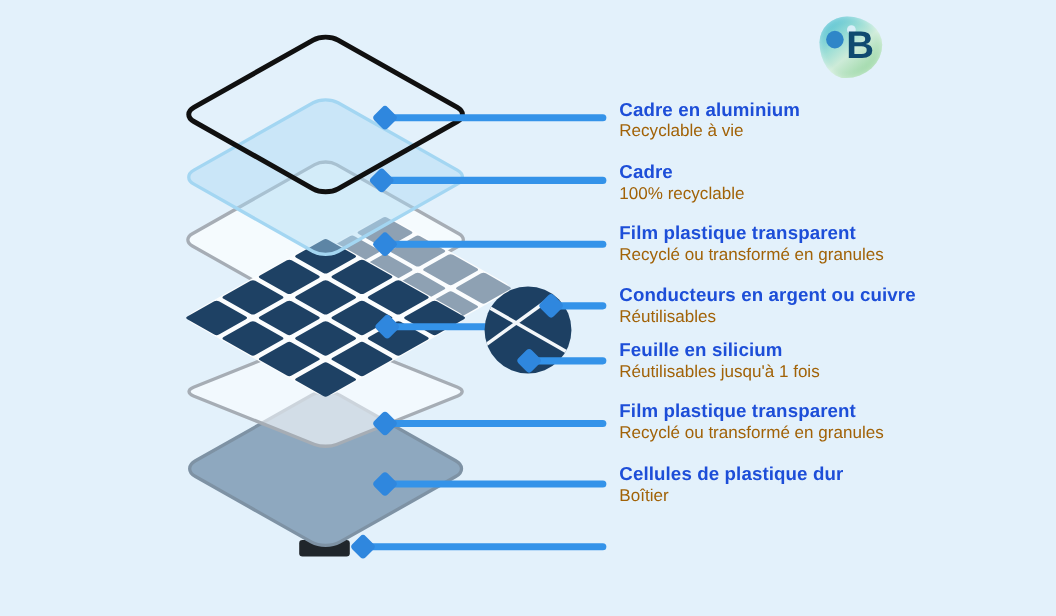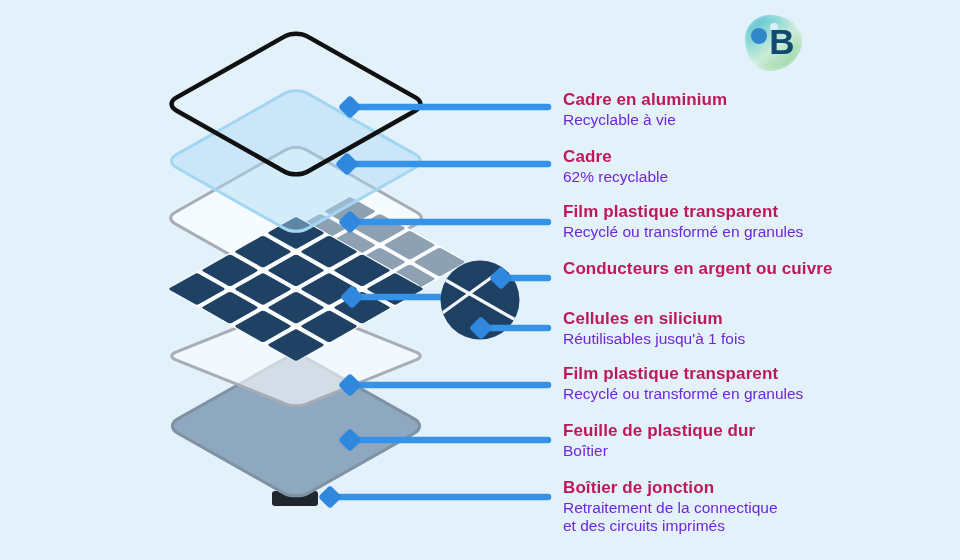--- a/index.html
+++ b/index.html
@@ -7,25 +7,25 @@
     width:960px;height:560px;overflow:hidden;position:relative;
     background:#E3F1FB;
     font-family:"Liberation Sans", sans-serif;
   }
   #stage{position:absolute;inset:0;width:960px;height:560px;}
   svg#diagram{position:absolute;left:0;top:0;}
   .label{
     position:absolute;left:563px;width:345px;
   }
   .label .title{
-    font-size:17px;font-weight:bold;color:#be185d;line-height:20px;
+    font-size:17px;font-weight:bold;color:#1d4ed8;line-height:20px;
     letter-spacing:.1px;
   }
   .label .desc{
-    font-size:15.5px;color:#6d28d9;line-height:18px;margin-top:1px;
+    font-size:15.5px;color:#a16207;line-height:18px;margin-top:1px;
     white-space:pre-line;
   }
   
   .logo{
     position:absolute;left:745px;top:15px;width:57px;height:56px;
     border-radius:44% 56% 58% 42% / 42% 46% 54% 58%;
     background:linear-gradient(140deg,#3BB7D3 0%,#9FDFD6 38%,#CDEBD8 55%,#92D49B 90%);
     box-shadow:inset 0 0 6px rgba(255,255,255,.5);
   }
   .logo .dot-big{
@@ -154,45 +154,41 @@
       <rect x="-8.5" y="-8.5" width="17" height="17" rx="3.5" transform="translate(330 497) rotate(45)"></rect>
     </g>
   </svg>
 
   <div class="label" style="top:90px">
     <div class="title">Cadre en aluminium</div>
     <div class="desc">Recyclable à vie</div>
   </div>
   <div class="label" style="top:147px">
     <div class="title">Cadre</div>
-    <div class="desc">62% recyclable</div>
+    <div class="desc">100% recyclable</div>
   </div>
   <div class="label" style="top:202px">
     <div class="title">Film plastique transparent</div>
     <div class="desc">Recyclé ou transformé en granules</div>
   </div>
   <div class="label" style="top:259px">
     <div class="title">Conducteurs en argent ou cuivre</div>
+    <div class="desc">Réutilisables</div>
   </div>
   <div class="label" style="top:309px">
-    <div class="title">Cellules en silicium</div>
+    <div class="title">Feuille en silicium</div>
     <div class="desc">Réutilisables jusqu'à 1 fois</div>
   </div>
   <div class="label" style="top:364px">
     <div class="title">Film plastique transparent</div>
     <div class="desc">Recyclé ou transformé en granules</div>
   </div>
   <div class="label" style="top:421px">
-    <div class="title">Feuille de plastique dur</div>
+    <div class="title">Cellules de plastique dur</div>
     <div class="desc">Boîtier</div>
-  </div>
-  <div class="label" style="top:478px">
-    <div class="title">Boîtier de jonction</div>
-    <div class="desc">Retraitement de la connectique
-et des circuits imprimés</div>
   </div>
 
   <div class="logo">
     <span class="dot-big"></span>
     <span class="dot-small"></span>
     <span class="letter">B</span>
   </div>
 
 </div>
 

